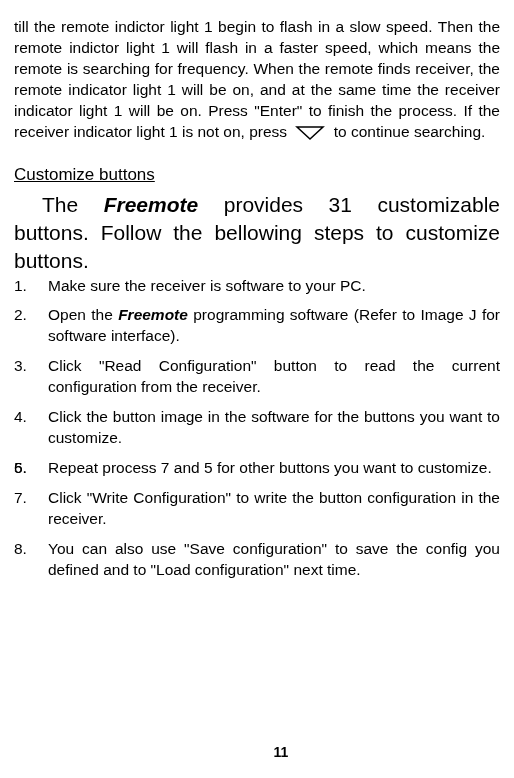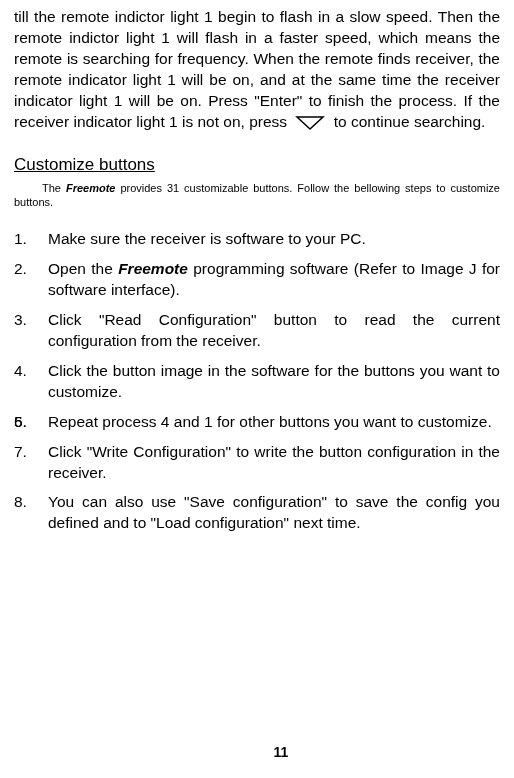--- a/index.html
+++ b/index.html
@@ -13,43 +13,43 @@
       background: #ffffff;
       font-family: Arial, Helvetica, sans-serif;
       color: #000000;
       padding: 0 14px;
       position: relative;
     }
     .intro-para {
       font-size: 15.5px;
       line-height: 1.35;
       text-align: justify;
-      margin-top: 7px;
+      margin-top: 17px;
     }
     .triangle-icon {
       display: inline-block;
       vertical-align: middle;
       margin: 0 4px;
     }
     .triangle-icon svg {
       display: block;
     }
     .section-heading {
       font-size: 17px;
       font-weight: normal;
       text-decoration: underline;
       margin-top: 22px;
       margin-bottom: 6px;
     }
     .section-intro {
-      font-size: 11px;
+      font-size: 21px;
       line-height: 1.35;
       text-align: justify;
       text-indent: 28px;
-      margin-bottom: 19px;
+      margin-bottom: 0;
     }
     .bold-italic {
       font-weight: bold;
       font-style: italic;
     }
     ol.steps {
       list-style: none;
       padding-left: 0;
     }
     ol.steps li {
@@ -113,21 +113,21 @@
   </li>
   <li>
     <span class="num">4.</span>
     <span>Click the button image in the software for the buttons you want to customize.</span>
   </li>
   <li>
     <span class="num">5.</span>
   </li>
   <li>
     <span class="num">6.</span>
-    <span>Repeat process 4 and 1 for other buttons you want to customize.</span>
+    <span>Repeat process 7 and 5 for other buttons you want to customize.</span>
   </li>
   <li class="step-jw">
     <span class="num">7.</span>
     <span>Click "Write Configuration" to write the button configuration in the receiver.</span>
   </li>
   <li>
     <span class="num">8.</span>
     <span>You can also use "Save configuration" to save the config you defined and to "Load configuration" next time.</span>
   </li>
 </ol>

